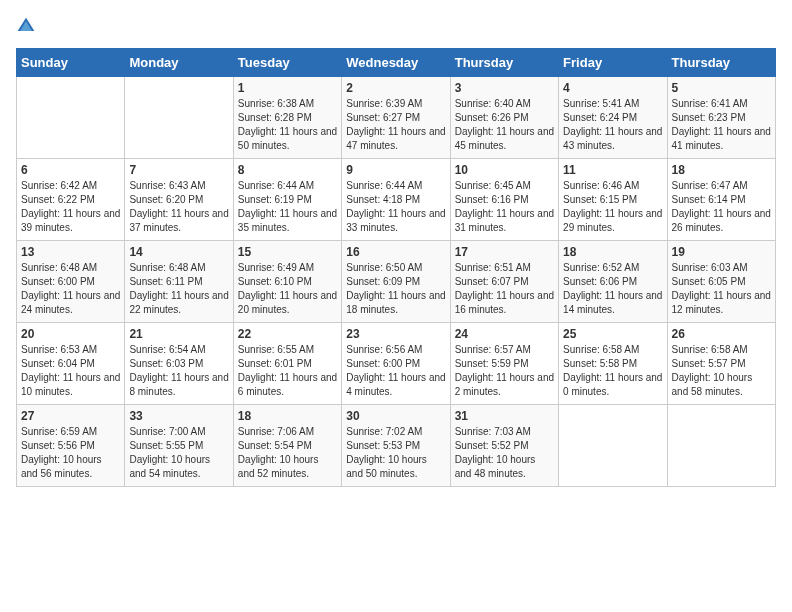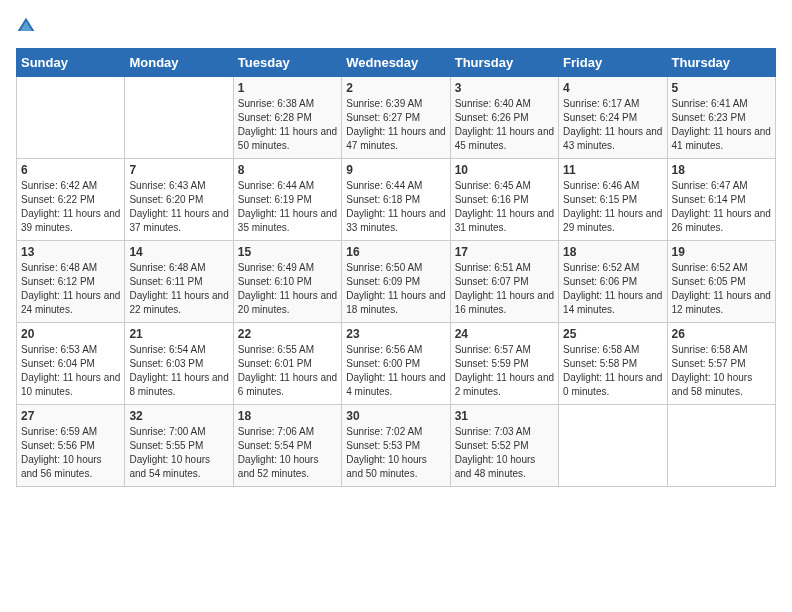--- a/index.html
+++ b/index.html
@@ -144,21 +144,21 @@
 Daylight: 11 hours and 47 minutes.</div>
         </td>
         <td>
           <span class="day-num">3</span>
           <div class="cell-content">Sunrise: 6:40 AM
 Sunset: 6:26 PM
 Daylight: 11 hours and 45 minutes.</div>
         </td>
         <td>
           <span class="day-num">4</span>
-          <div class="cell-content">Sunrise: 6:17 AM
+          <div class="cell-content">Sunrise: 5:41 AM
 Sunset: 6:24 PM
 Daylight: 11 hours and 43 minutes.</div>
         </td>
         <td>
           <span class="day-num">5</span>
           <div class="cell-content">Sunrise: 6:41 AM
 Sunset: 6:23 PM
 Daylight: 11 hours and 41 minutes.</div>
         </td>
       </tr>
@@ -177,21 +177,21 @@
         </td>
         <td>
           <span class="day-num">8</span>
           <div class="cell-content">Sunrise: 6:44 AM
 Sunset: 6:19 PM
 Daylight: 11 hours and 35 minutes.</div>
         </td>
         <td>
           <span class="day-num">9</span>
           <div class="cell-content">Sunrise: 6:44 AM
-Sunset: 6:18 PM
+Sunset: 4:18 PM
 Daylight: 11 hours and 33 minutes.</div>
         </td>
         <td>
           <span class="day-num">10</span>
           <div class="cell-content">Sunrise: 6:45 AM
 Sunset: 6:16 PM
 Daylight: 11 hours and 31 minutes.</div>
         </td>
         <td>
           <span class="day-num">11</span>
@@ -203,21 +203,21 @@
           <span class="day-num">18</span>
           <div class="cell-content">Sunrise: 6:47 AM
 Sunset: 6:14 PM
 Daylight: 11 hours and 26 minutes.</div>
         </td>
       </tr>
       <tr>
         <td>
           <span class="day-num">13</span>
           <div class="cell-content">Sunrise: 6:48 AM
-Sunset: 6:12 PM
+Sunset: 6:00 PM
 Daylight: 11 hours and 24 minutes.</div>
         </td>
         <td>
           <span class="day-num">14</span>
           <div class="cell-content">Sunrise: 6:48 AM
 Sunset: 6:11 PM
 Daylight: 11 hours and 22 minutes.</div>
         </td>
         <td>
           <span class="day-num">15</span>
@@ -238,21 +238,21 @@
 Daylight: 11 hours and 16 minutes.</div>
         </td>
         <td>
           <span class="day-num">18</span>
           <div class="cell-content">Sunrise: 6:52 AM
 Sunset: 6:06 PM
 Daylight: 11 hours and 14 minutes.</div>
         </td>
         <td>
           <span class="day-num">19</span>
-          <div class="cell-content">Sunrise: 6:52 AM
+          <div class="cell-content">Sunrise: 6:03 AM
 Sunset: 6:05 PM
 Daylight: 11 hours and 12 minutes.</div>
         </td>
       </tr>
       <tr>
         <td>
           <span class="day-num">20</span>
           <div class="cell-content">Sunrise: 6:53 AM
 Sunset: 6:04 PM
 Daylight: 11 hours and 10 minutes.</div>
@@ -295,21 +295,21 @@
         </td>
       </tr>
       <tr>
         <td>
           <span class="day-num">27</span>
           <div class="cell-content">Sunrise: 6:59 AM
 Sunset: 5:56 PM
 Daylight: 10 hours and 56 minutes.</div>
         </td>
         <td>
-          <span class="day-num">32</span>
+          <span class="day-num">33</span>
           <div class="cell-content">Sunrise: 7:00 AM
 Sunset: 5:55 PM
 Daylight: 10 hours and 54 minutes.</div>
         </td>
         <td>
           <span class="day-num">18</span>
           <div class="cell-content">Sunrise: 7:06 AM
 Sunset: 5:54 PM
 Daylight: 10 hours and 52 minutes.</div>
         </td>

